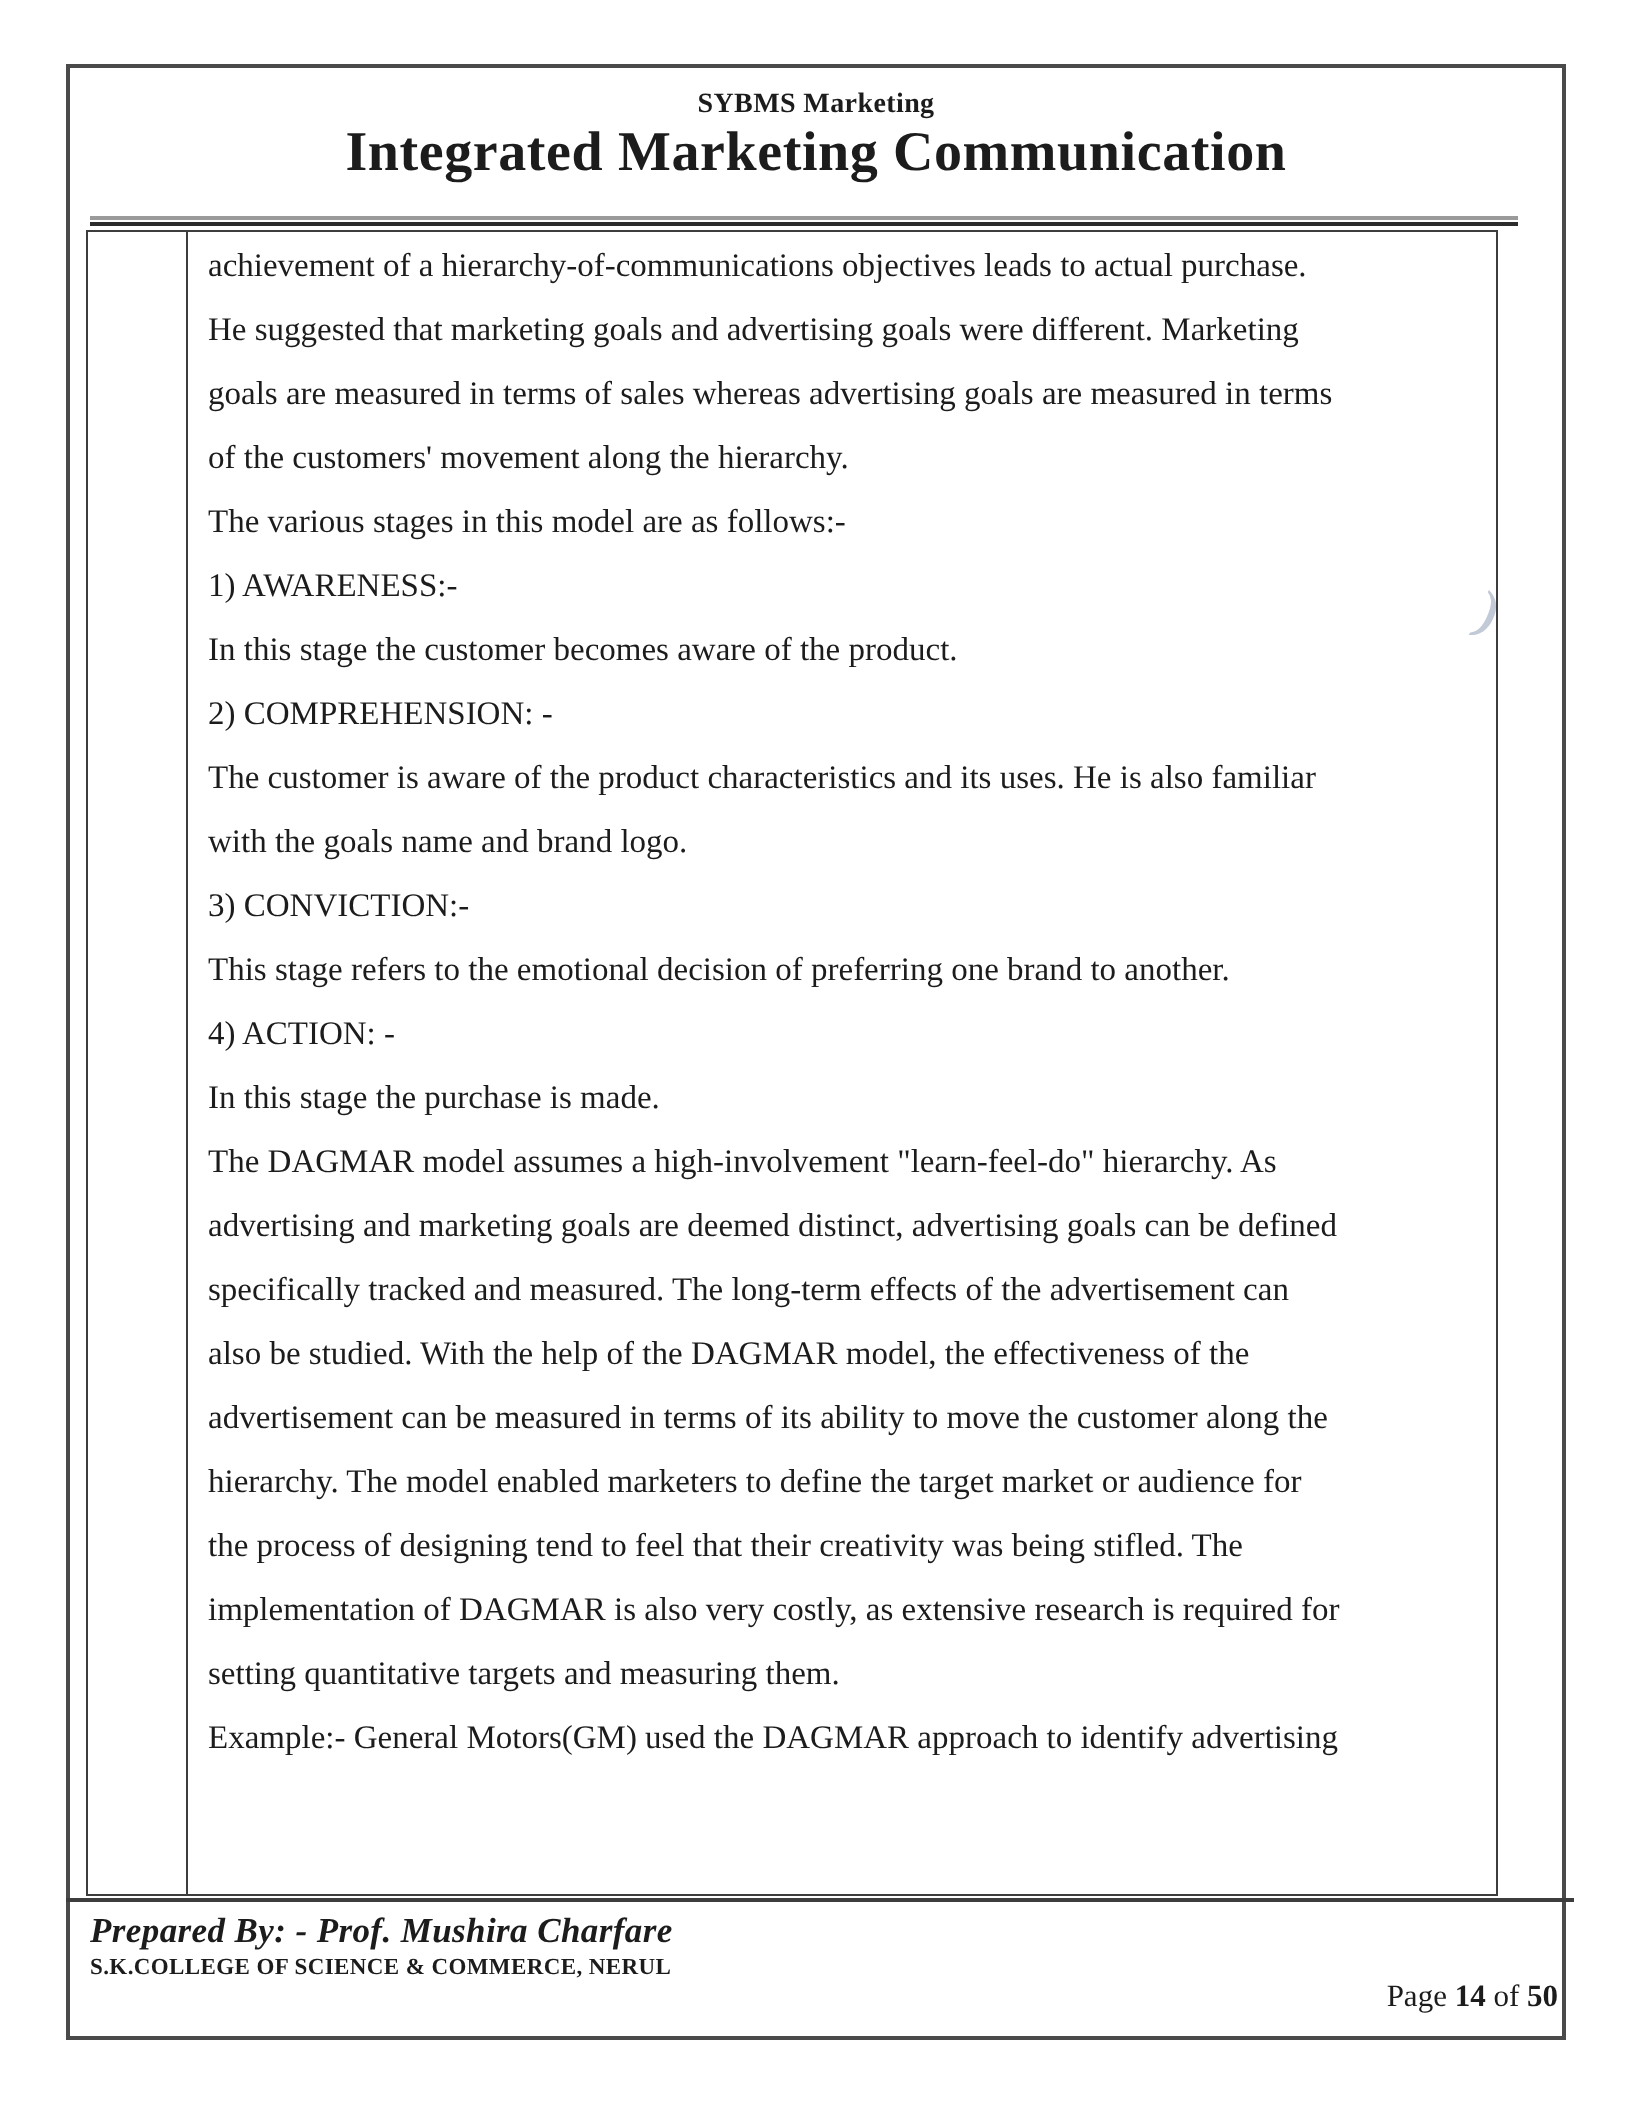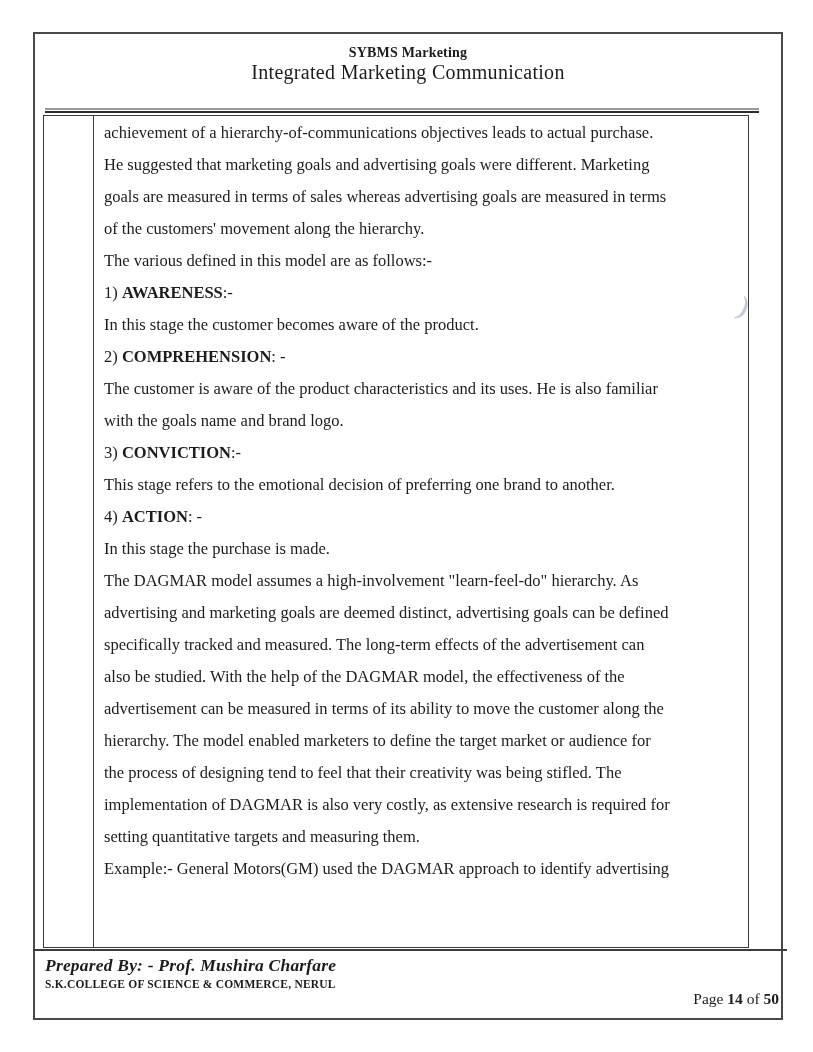--- a/index.html
+++ b/index.html
@@ -23,21 +23,21 @@
 
   .header-subtitle {
     position: absolute; top: 11px; left: 0; width: 100%;
     text-align: center;
     font-size: 14px; font-weight: bold;
     letter-spacing: 0.2px;
   }
   .header-title {
     position: absolute; top: 27px; left: 0; width: 100%;
     text-align: center;
-    font-size: 20px; font-weight: normal;
+    font-size: 28px; font-weight: bold;
     letter-spacing: 0.3px;
   }
 
   .header-rule {
     position: absolute; top: 74px; left: 10px; width: 714px; height: 1px;
     border-top: 2px solid #9a9a9a;
     border-bottom: 2px solid #2c2c2c;
   }
 
   .content-table {
@@ -55,21 +55,21 @@
   .body-cell {
     flex: 1 1 auto;
     padding: 1px 6px 0 10px;
     overflow: hidden;
   }
   .body-cell .line {
     font-size: 16.5px;
     line-height: 32px;
     white-space: nowrap;
   }
-  .body-cell .line b { font-weight: bold; }
+  .body-cell .line b { font-weight: normal; }
 
   .pen-mark {
     position: absolute;
     left: 703px; top: 258px;
     font-size: 27px;
     color: #b7c1cf;
     transform: rotate(24deg) scaleX(1.2);
     opacity: 0.85;
     font-family: "DejaVu Serif", serif;
   }
@@ -107,21 +107,21 @@
 
     <div class="header-rule"></div>
 
     <div class="content-table">
       <div class="margin-column"></div>
       <div class="body-cell">
           <div class="line"><span>achievement of a hierarchy-of-communications objectives leads to actual purchase.</span></div>
           <div class="line"><span>He suggested that marketing goals and advertising goals were different. Marketing</span></div>
           <div class="line"><span>goals are measured in terms of sales whereas advertising goals are measured in terms</span></div>
           <div class="line"><span>of the customers' movement along the hierarchy.</span></div>
-          <div class="line"><span>The various defined in this model are as follows:-</span></div>
+          <div class="line"><span>The various stages in this model are as follows:-</span></div>
           <div class="line"><span>1) </span><b>AWARENESS</b><span>:-</span></div>
           <div class="line"><span>In this stage the customer becomes aware of the product.</span></div>
           <div class="line"><span>2) </span><b>COMPREHENSION</b><span>: -</span></div>
           <div class="line"><span>The customer is aware of the product characteristics and its uses. He is also familiar</span></div>
           <div class="line"><span>with the goals name and brand logo.</span></div>
           <div class="line"><span>3) </span><b>CONVICTION</b><span>:-</span></div>
           <div class="line"><span>This stage refers to the emotional decision of preferring one brand to another.</span></div>
           <div class="line"><span>4) </span><b>ACTION</b><span>: -</span></div>
           <div class="line"><span>In this stage the purchase is made.</span></div>
           <div class="line"><span>The DAGMAR model assumes a high-involvement "learn-feel-do" hierarchy. As</span></div>

